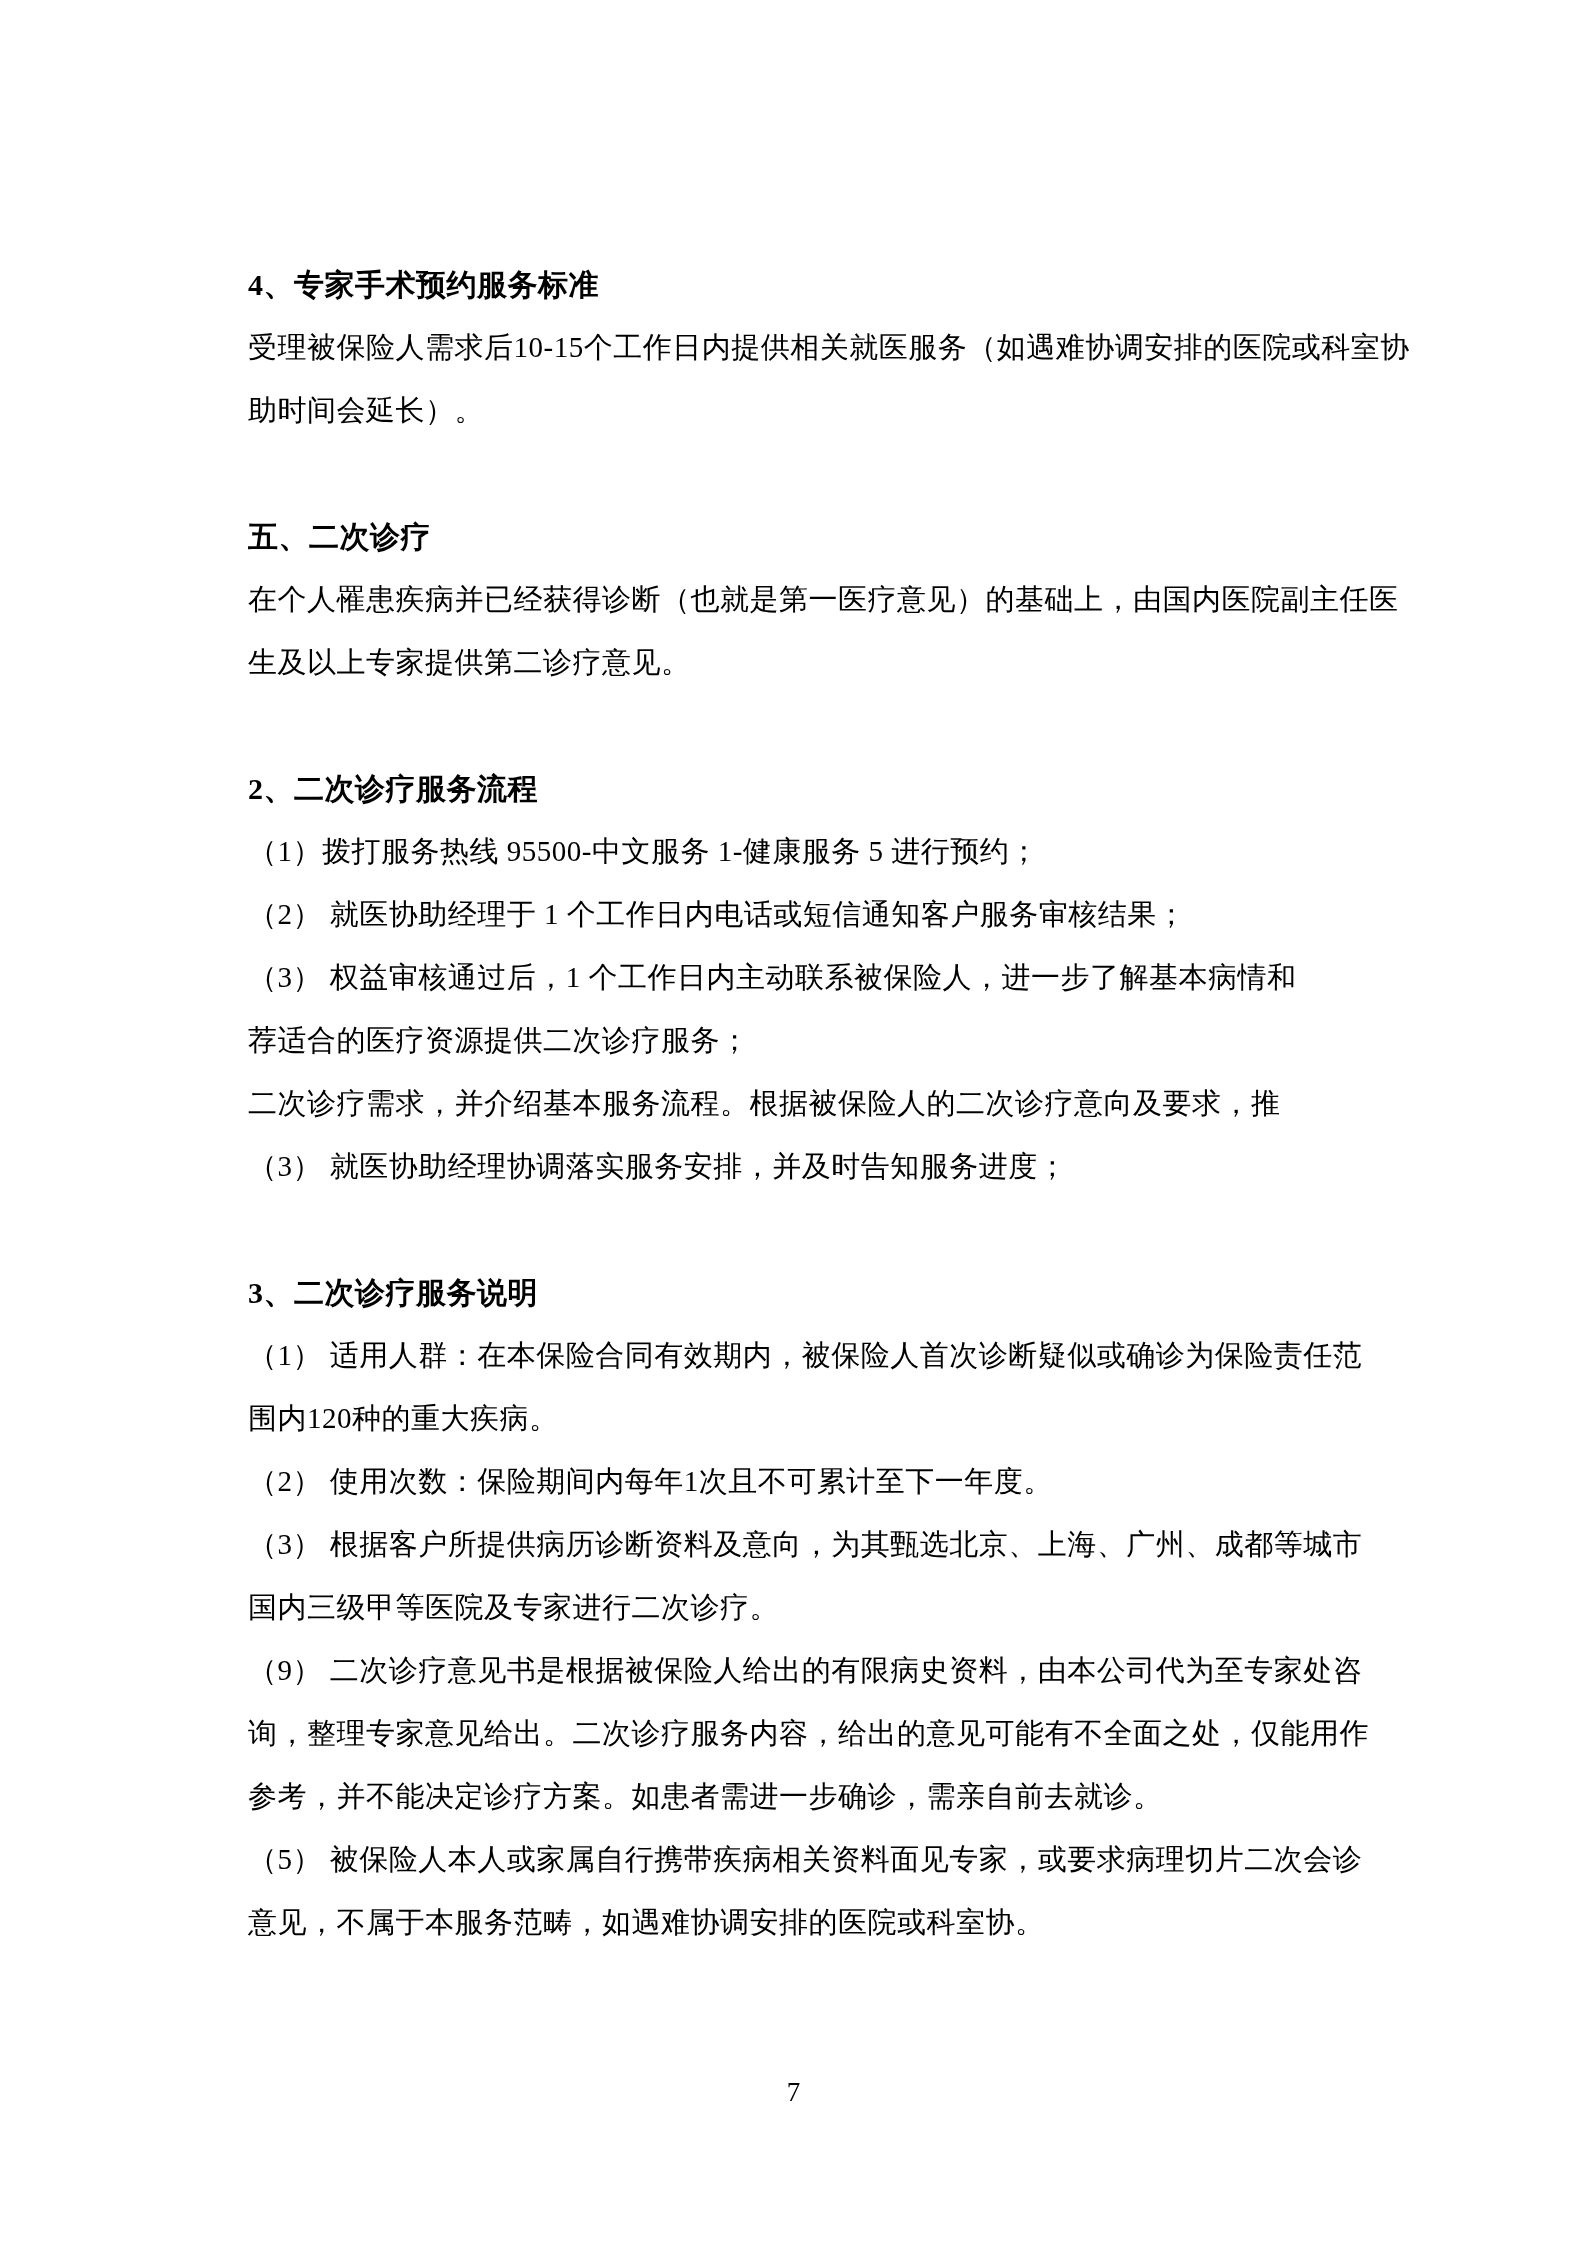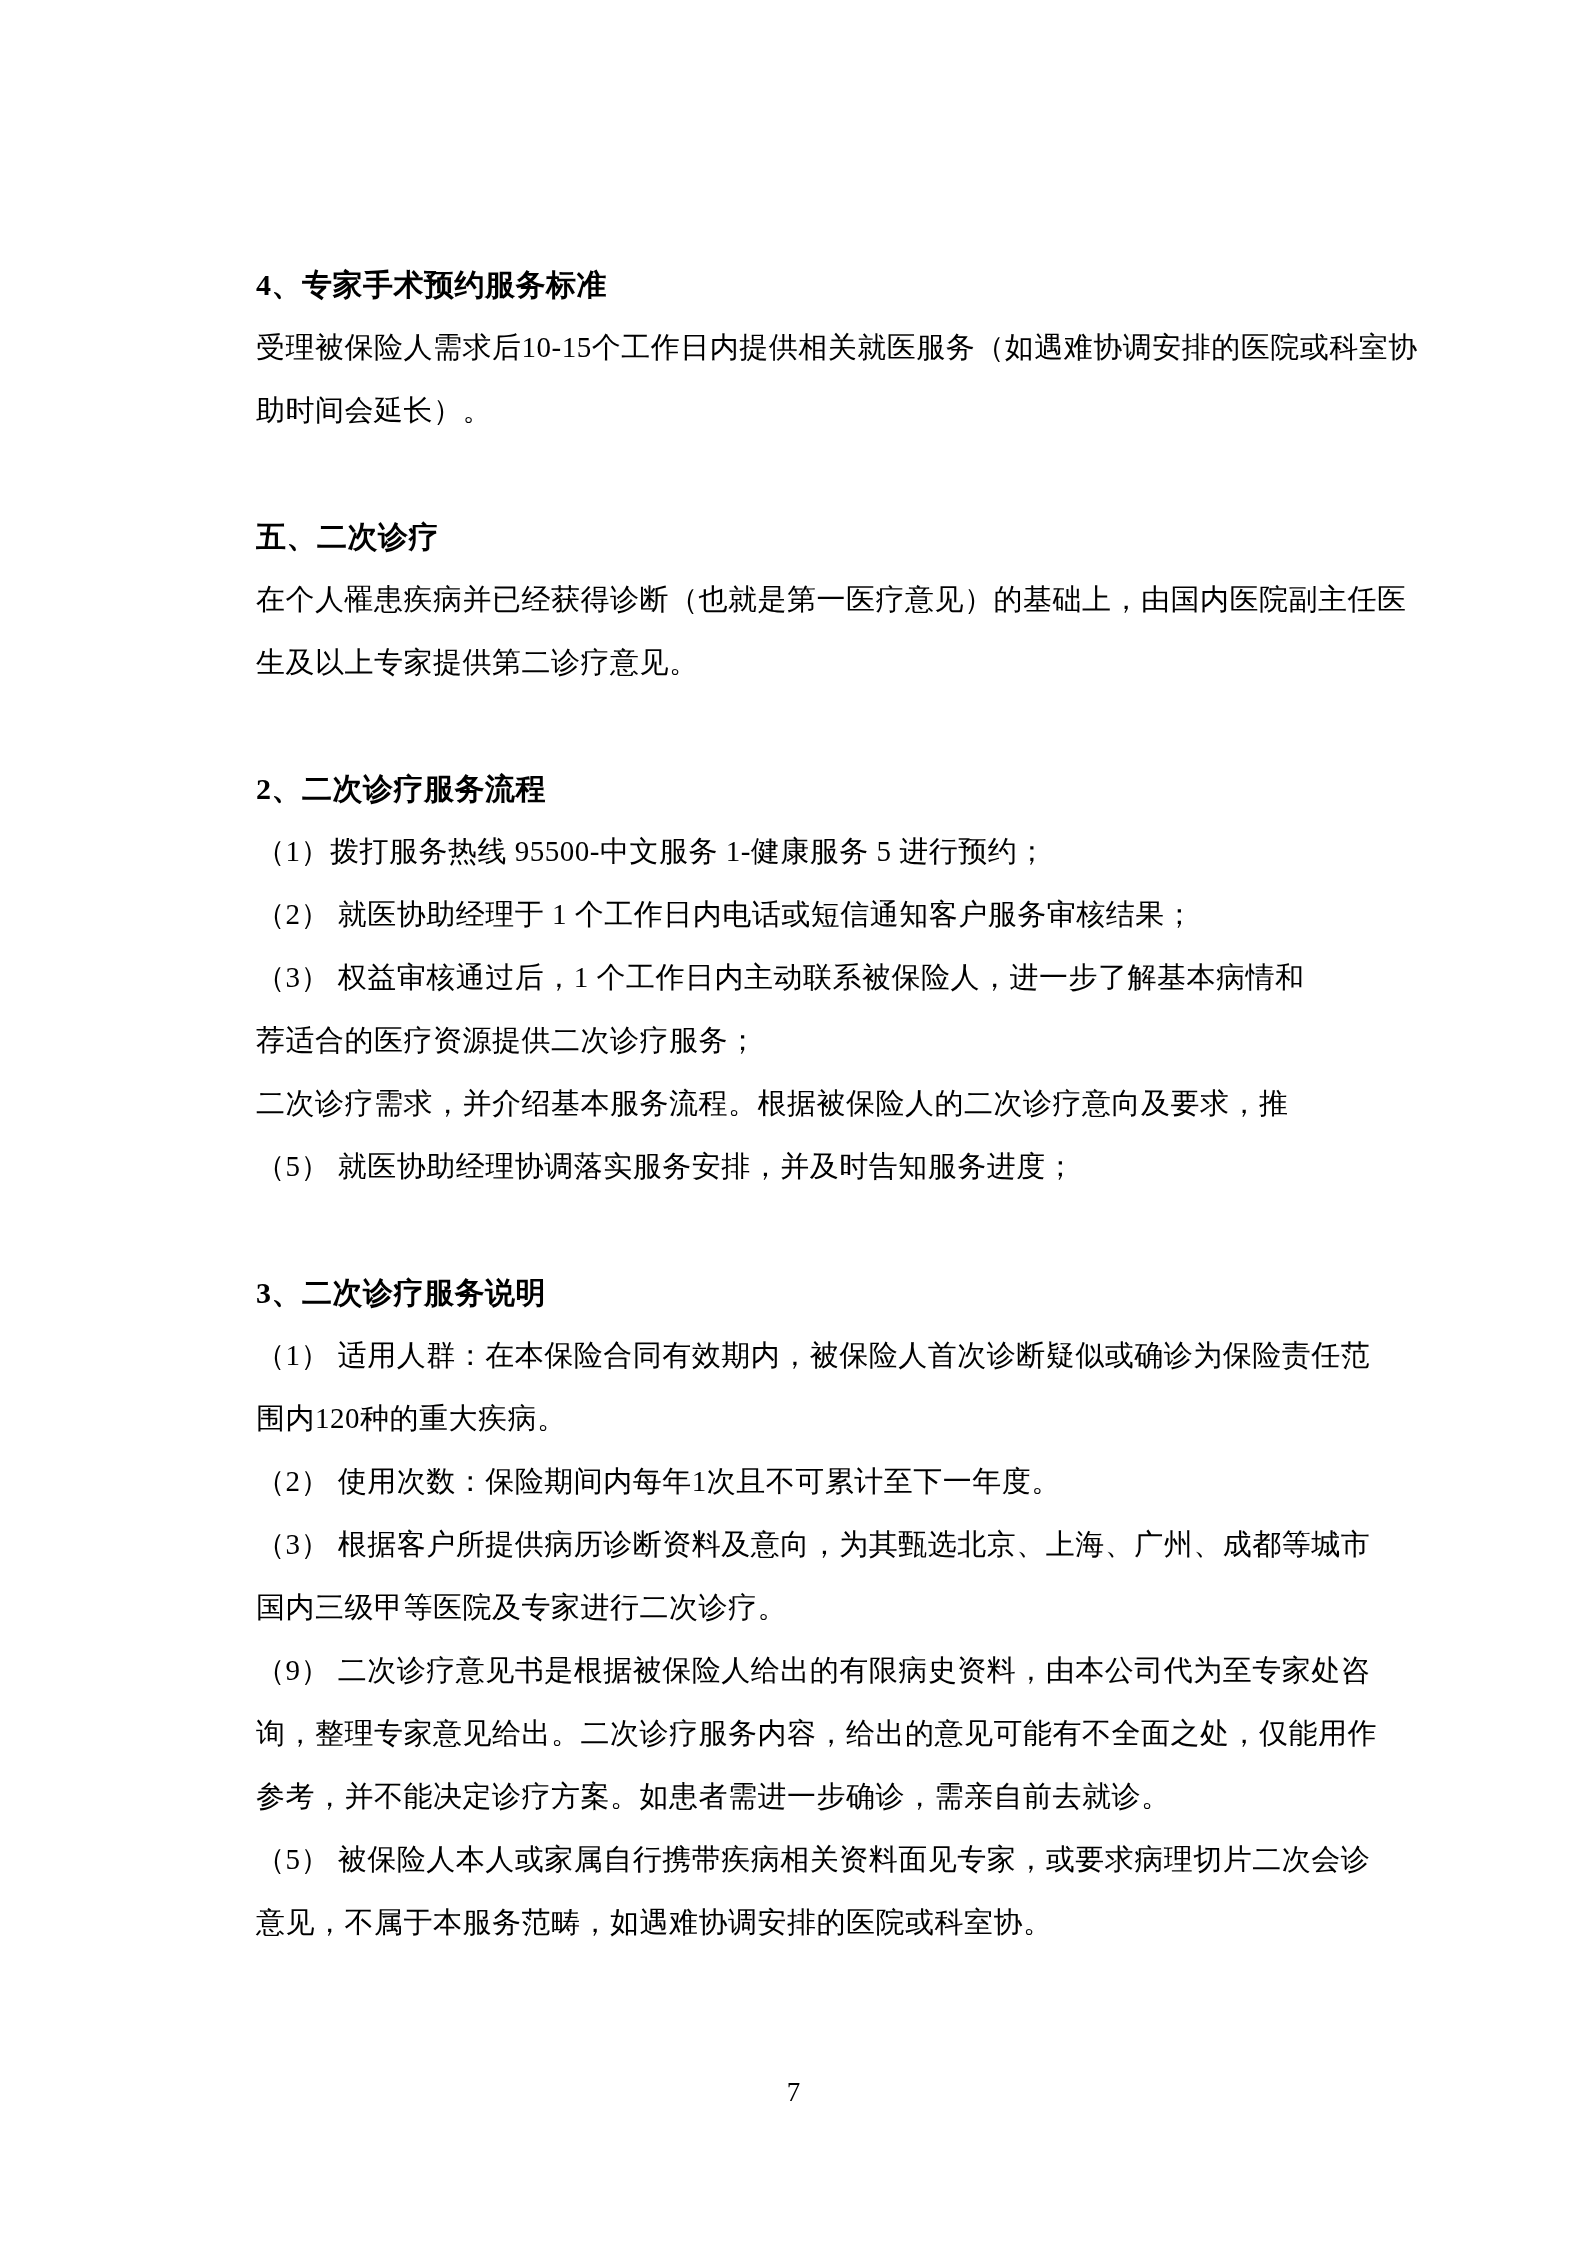--- a/index.html
+++ b/index.html
@@ -11,21 +11,21 @@
     position: relative;
     width: 1587px;
     height: 2245px;
     background: #ffffff;
     color: #000000;
     font-family: "Liberation Serif", "DejaVu Serif", serif;
     overflow: hidden;
   }
   .content {
     position: absolute;
-    left: 256px;
+    left: 248px;
     top: 253px;
     width: 1190px;
   }
   .line {
     height: 63px;
     line-height: 63px;
     font-size: 29px;
     white-space: nowrap;
     letter-spacing: 0.5px;
   }
@@ -61,21 +61,21 @@
     <div class="line h">五、二次诊疗</div>
     <div class="line p">在个人罹患疾病并已经获得诊断（也就是第一医疗意见）的基础上，由国内医院副主任医</div>
     <div class="line p">生及以上专家提供第二诊疗意见。</div>
     <div class="line gap"></div>
     <div class="line h">2、二次诊疗服务流程</div>
     <div class="line p">（1）拨打服务热线 95500-中文服务 1-健康服务 5 进行预约；</div>
     <div class="line p">（2） 就医协助经理于 1 个工作日内电话或短信通知客户服务审核结果；</div>
     <div class="line p">（3） 权益审核通过后，1 个工作日内主动联系被保险人，进一步了解基本病情和</div>
     <div class="line p">荐适合的医疗资源提供二次诊疗服务；</div>
     <div class="line p">二次诊疗需求，并介绍基本服务流程。根据被保险人的二次诊疗意向及要求，推</div>
-    <div class="line p">（5） 就医协助经理协调落实服务安排，并及时告知服务进度；</div>
+    <div class="line p">（3） 就医协助经理协调落实服务安排，并及时告知服务进度；</div>
     <div class="line gap"></div>
     <div class="line h">3、二次诊疗服务说明</div>
     <div class="line p">（1） 适用人群：在本保险合同有效期内，被保险人首次诊断疑似或确诊为保险责任范</div>
     <div class="line p">围内120种的重大疾病。</div>
     <div class="line p">（2） 使用次数：保险期间内每年1次且不可累计至下一年度。</div>
     <div class="line p">（3） 根据客户所提供病历诊断资料及意向，为其甄选北京、上海、广州、成都等城市</div>
     <div class="line p">国内三级甲等医院及专家进行二次诊疗。</div>
     <div class="line p">（9） 二次诊疗意见书是根据被保险人给出的有限病史资料，由本公司代为至专家处咨</div>
     <div class="line p">询，整理专家意见给出。二次诊疗服务内容，给出的意见可能有不全面之处，仅能用作</div>
     <div class="line p">参考，并不能决定诊疗方案。如患者需进一步确诊，需亲自前去就诊。</div>

